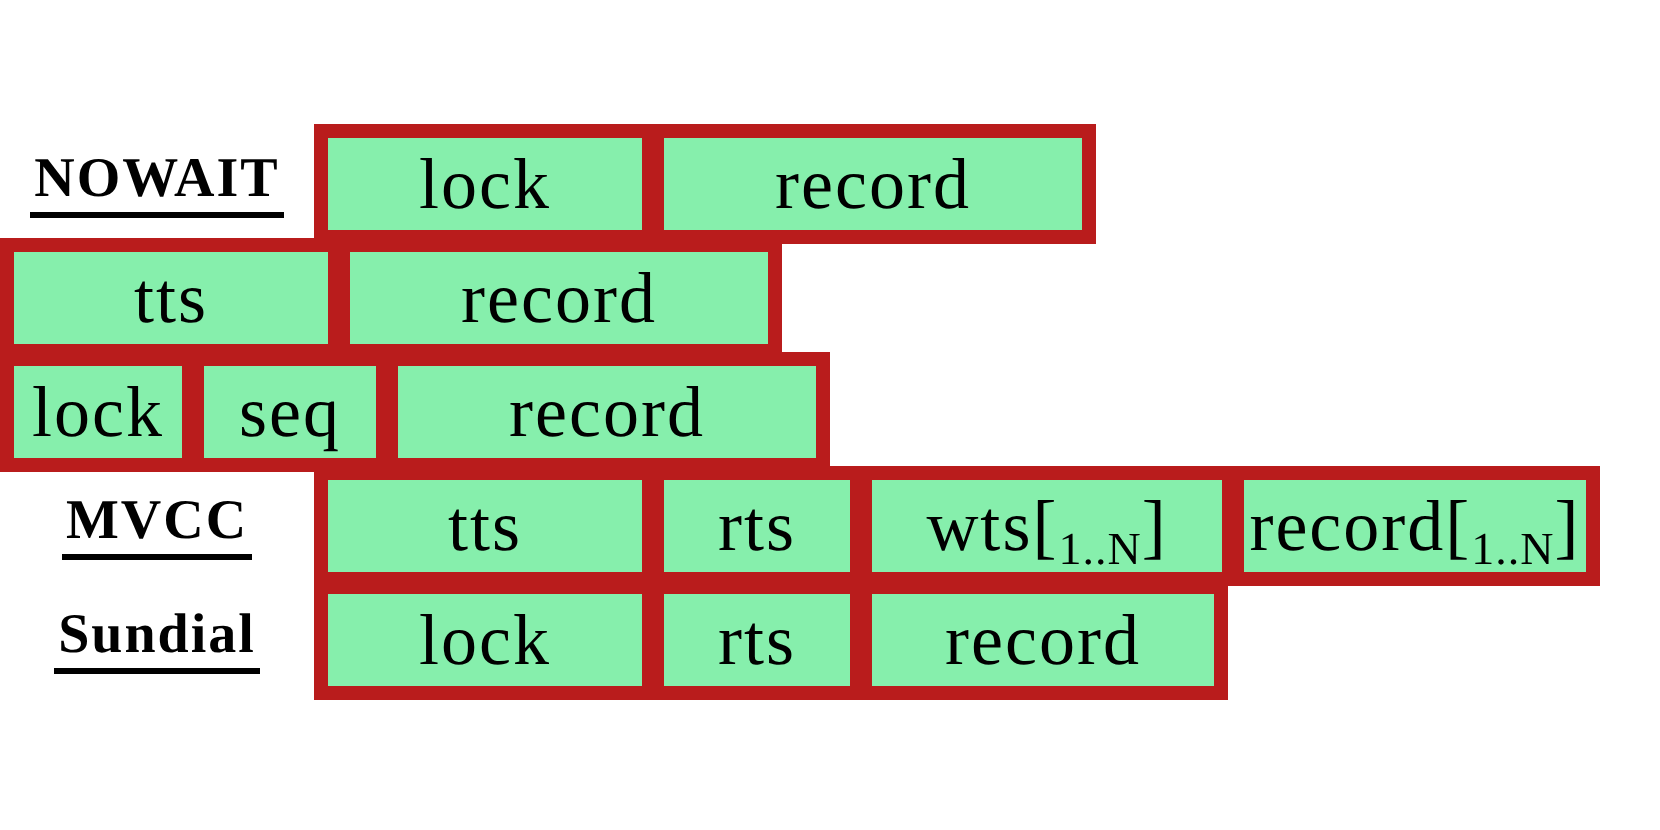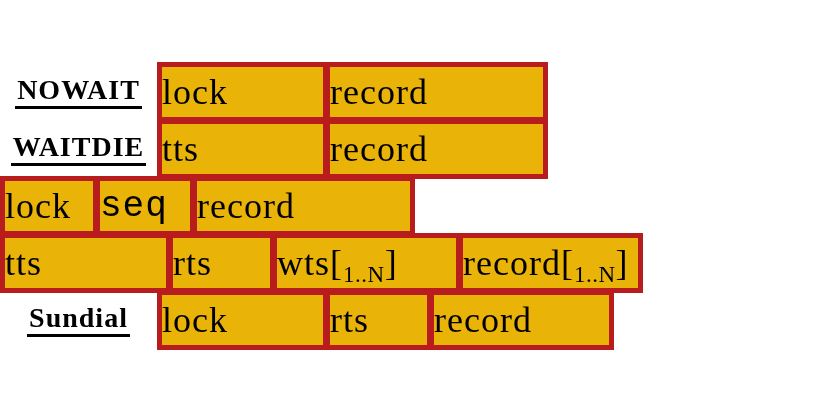--- a/index.html
+++ b/index.html
@@ -41,42 +41,43 @@
     letter-spacing: 1px;
   }
   .rowlabel .u {
     border-bottom: 3px solid #000000;
     padding: 0 2px 1px 2px;
     line-height: 1.05;
     white-space: nowrap;
   }
   .cell {
     box-sizing: border-box;
-    border: 5px solid #b91c1c;
-    background: #eab308;
+    border: 7px solid #b91c1c;
+    background: #86efac;
     display: flex;
     align-items: center;
+    justify-content: center;
     font-size: 36px;
     letter-spacing: 1px;
     white-space: nowrap;
   }
   .cell + .cell {
     margin-left: -3px;
   }
   .cell sub {
     font-size: 23px;
     line-height: 0;
     vertical-align: -7px;
     letter-spacing: 0.5px;
   }
   
   .w-lock   { width: 171px; }  
   .w-rec3   { width: 223px; }  
   .w-locksm { width: 98px;  }  
-  .w-seq    { width: 100px; font-family: Liberation Mono, monospace;  }  
+  .w-seq    { width: 100px;  }  
   .w-rts    { width: 107px; }  
   .w-wts    { width: 189px; }  
   .w-recN   { width: 185px; }  
 </style>
 </head>
 <body>
 
 <div class="canvas">
   <div class="figure">
 
@@ -86,23 +87,20 @@
       </div>
       <div class="cell w-lock">
         <span>lock</span>
       </div>
       <div class="cell w-rec3">
         <span>record</span>
       </div>
     </div>
 
     <div class="prow">
-      <div class="rowlabel">
-        <span class="u">WAITDIE</span>
-      </div>
       <div class="cell w-lock">
         <span>tts</span>
       </div>
       <div class="cell w-rec3">
         <span>record</span>
       </div>
     </div>
 
     <div class="prow">
       <div class="cell w-locksm">
@@ -110,20 +108,23 @@
       </div>
       <div class="cell w-seq">
         <span>seq</span>
       </div>
       <div class="cell w-rec3">
         <span>record</span>
       </div>
     </div>
 
     <div class="prow">
+      <div class="rowlabel">
+        <span class="u">MVCC</span>
+      </div>
       <div class="cell w-lock">
         <span>tts</span>
       </div>
       <div class="cell w-rts">
         <span>rts</span>
       </div>
       <div class="cell w-wts">
         <span><span>wts[</span><sub>1..N</sub><span>]</span></span>
       </div>
       <div class="cell w-recN">

